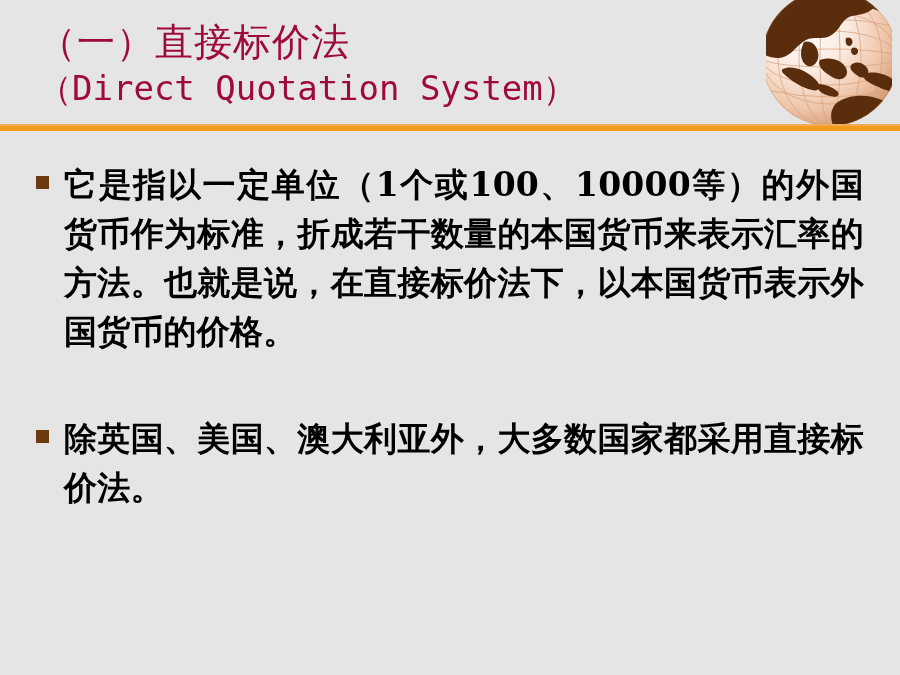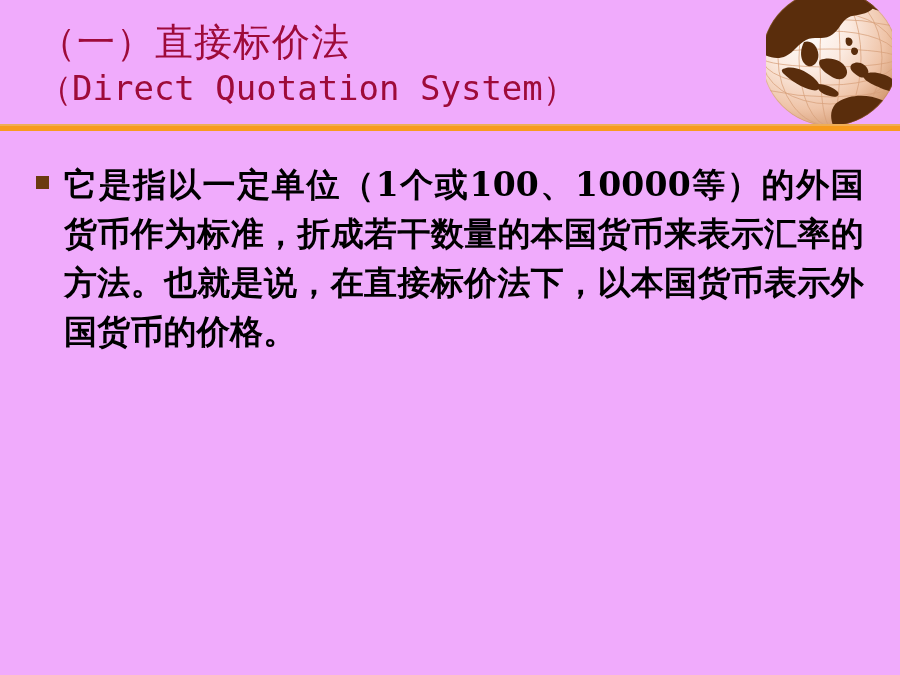--- a/index.html
+++ b/index.html
@@ -9,21 +9,21 @@
     background: #ffffff;
   }
   body {
     font-family: "DejaVu Sans", "Liberation Sans", sans-serif;
   }
 
   .slide {
     position: relative;
     width: 900px;
     height: 675px;
-    background: #f0abfc;
+    background: #e5e5e5;
     overflow: hidden;
   }
 
   
   .header {
     position: absolute;
     left: 0;
     top: 0;
     width: 900px;
     height: 128px;
@@ -218,16 +218,20 @@
   <div class="divider-thin"></div>
   <div class="divider"></div>
 
   <div class="body-area">
 
     <div class="bullet-row">
       <span class="bullet-marker"></span>
       <div class="bullet-text">它是指以一定单位（1个或100、10000等）的外国货币作为标准，折成若干数量的本国货币来表示汇率的方法。也就是说，在直接标价法下，以本国货币表示外国货币的价格。</div>
     </div>
 
+    <div class="bullet-row">
+      <span class="bullet-marker"></span>
+      <div class="bullet-text">除英国、美国、澳大利亚外，大多数国家都采用直接标价法。</div>
+    </div>
 
   </div>
 
 </div>
 
 </body></html>

